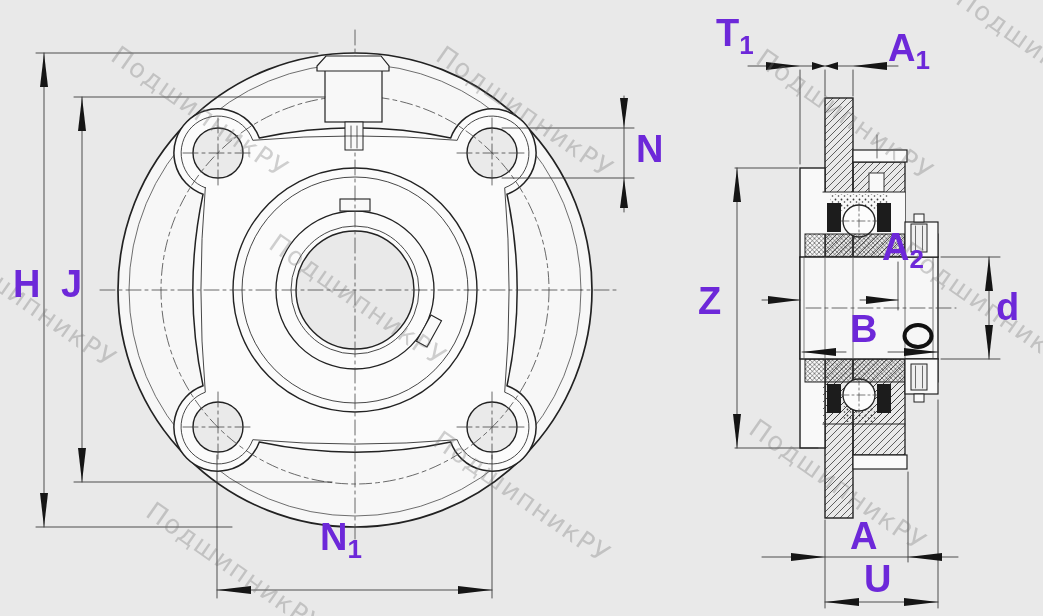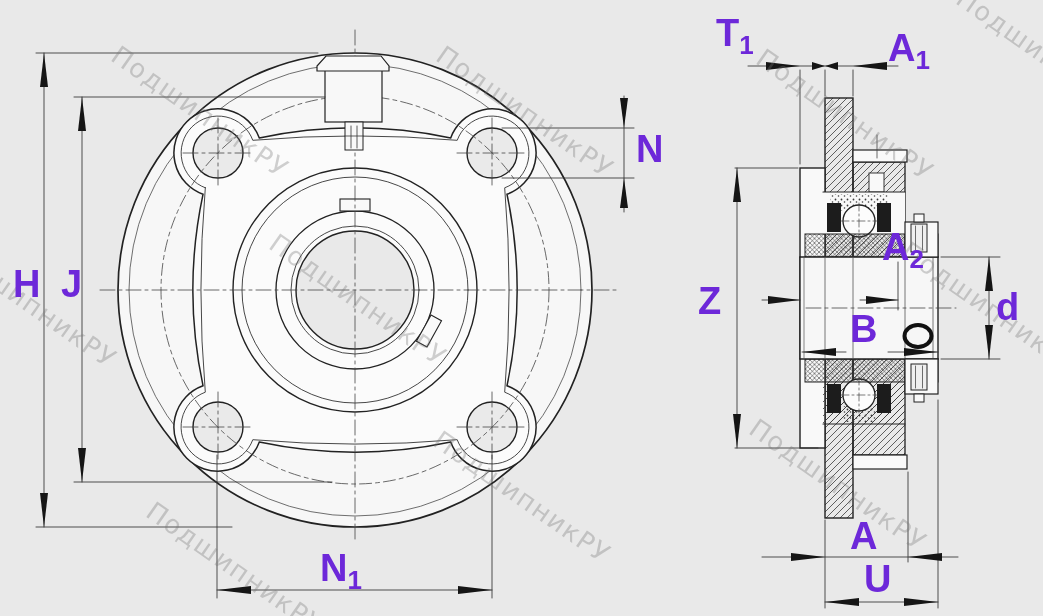--- a/index.html
+++ b/index.html
@@ -21,21 +21,21 @@
   .w4{left:28px;top:302px;}  .w5{left:358px;top:300px;} .w6{left:990px;top:308px;}
   .w7{left:235px;top:568px;} .w8{left:522px;top:497px;} .w9{left:838px;top:485px;}
   .w10{left:1045px;top:55px;}
   .lbl{
     position:absolute;color:#6d28d9;font-size:38px;line-height:38px;
     font-family:"Liberation Sans", sans-serif;font-weight:700;
     pointer-events:none;user-select:none;
   }
   .lbl .sub{font-size:26px;vertical-align:-8px;}
   .lH{left:13px;top:265px;}   .lJ{left:61px;top:265px;}
-  .lN{left:636px;top:130px;}  .lN1{left:320px;top:549px;}
+  .lN{left:636px;top:130px;}  .lN1{left:320px;top:518px;}
   .lT1{left:716px;top:14px;}  .lA1{left:888px;top:29px;}
   .lZ{left:698px;top:282px;}  .lA2{left:882px;top:228px;text-align:right;}
   .lB{left:850px;top:310px;}  .ld{left:996px;top:288px;}
   .lA{left:850px;top:517px;}  .lU{left:864px;top:560px;}
 </style>
 </head>
 <body>
 
 <div id="stage">
 

